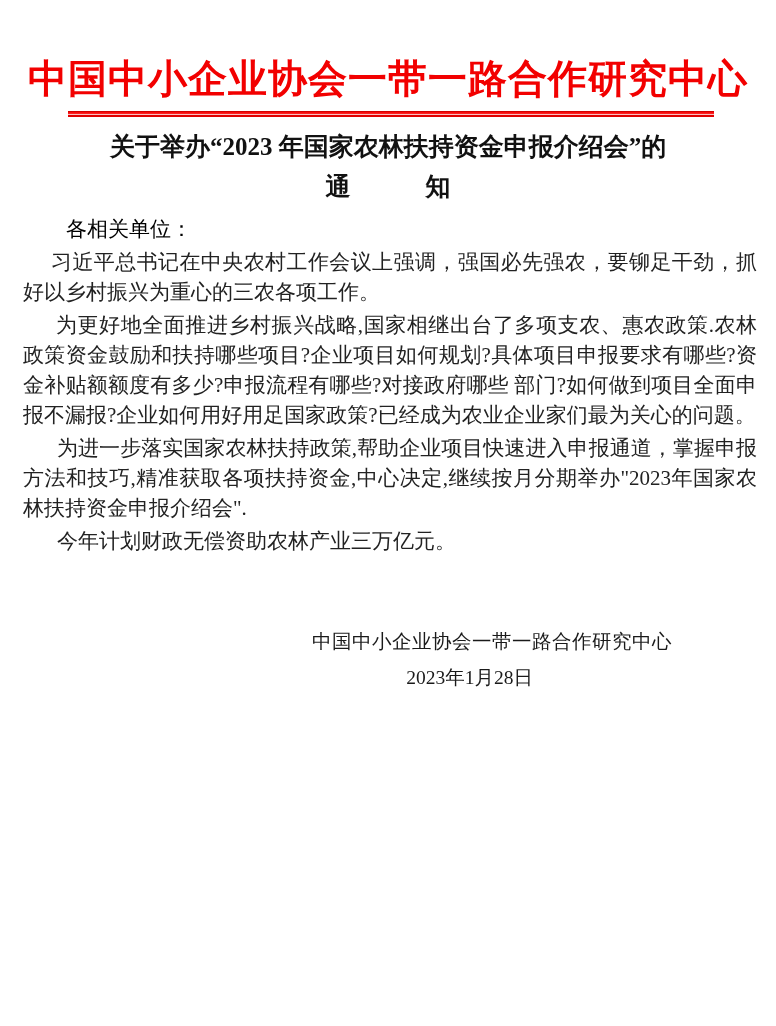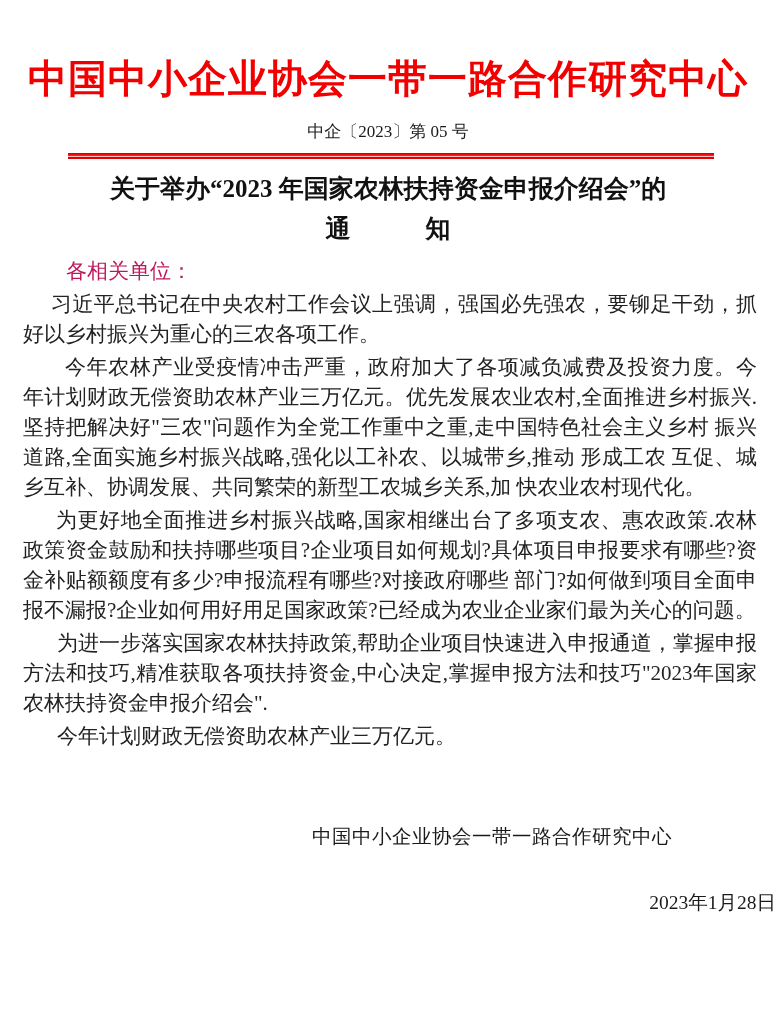--- a/index.html
+++ b/index.html
@@ -65,67 +65,66 @@
     color: #222;
   }
   p.para {
     margin: 3px;
   }
   .salutation {
     margin: 11px 16px 0 20px;
     font-size: 21px;
     line-height: 30px;
     text-indent: 46px;
-    color: #be185d;
+    color: #000000;
   }
   .p1 { text-indent: 28px; margin-top: 25px; }
   .p2 { text-indent: 42px; }
   .p3 { text-indent: 33px; margin-top: 2px; }
   .p4 { text-indent: 34px; margin-top: 6px; }
   .p5 { text-indent: 34px; }
   .p6 { text-indent: 46px; margin-top: 10px; }
   .signature {
     margin-top: 72px;
     padding-right: 104px;
     text-align: right;
     font-size: 19.5px;
     line-height: 28px;
     color: #1a1a1a;
     letter-spacing: 0.5px;
   }
   .sign-date {
-    margin-top: 38px;
+    margin-top: 8px;
+    padding-right: 243px;
     text-align: right;
     font-size: 19.5px;
     line-height: 28px;
     color: #1a1a1a;
   }
 </style>
 </head>
 <body>
 
 <div class="page">
 
   <h1 class="masthead">中国中小企业协会一带一路合作研究中心</h1>
 
-  <div class="doc-number">中企〔2023〕第 05 号</div>
 
   <div class="red-line"></div>
 
   <h2 class="doc-title line1">关于举办“2023 年国家农林扶持资金申报介绍会”的</h2>
 
   <h2 class="doc-title line2">通　　　知</h2>
 
   <p class="salutation">各相关单位：</p>
 
   <div class="body-text">
     <p class="para p1">习近平总书记在中央农村工作会议上强调，强国必先强农，要铆足干劲，抓好以乡村振兴为重心的三农各项工作。</p>
-    <p class="para p2">今年农林产业受疫情冲击严重，政府加大了各项减负减费及投资力度。今年计划财政无偿资助农林产业三万亿元。优先发展农业农村,全面推进乡村振兴. 坚持把解决好"三农"问题作为全党工作重中之重,走中国特色社会主义乡村 振兴道路,全面实施乡村振兴战略,强化以工补农、以城带乡,推动 形成工农 互促、城乡互补、协调发展、共同繁荣的新型工农城乡关系,加 快农业农村现代化。</p>
     <p class="para p3">为更好地全面推进乡村振兴战略,国家相继出台了多项支农、惠农政策.农林政策资金鼓励和扶持哪些项目?企业项目如何规划?具体项目申报要求有哪些?资金补贴额额度有多少?申报流程有哪些?对接政府哪些 部门?如何做到项目全面申报不漏报?企业如何用好用足国家政策?已经成为农业企业家们最为关心的问题。</p>
-    <p class="para p4">为进一步落实国家农林扶持政策,帮助企业项目快速进入申报通道，掌握申报方法和技巧,精准获取各项扶持资金,中心决定,掌握申报方法和技巧"2023年国家农林扶持资金申报介绍会".</p>
+    <p class="para p4">为进一步落实国家农林扶持政策,帮助企业项目快速进入申报通道，掌握申报方法和技巧,精准获取各项扶持资金,中心决定,继续按月分期举办"2023年国家农林扶持资金申报介绍会".</p>
     <p class="para p5">今年计划财政无偿资助农林产业三万亿元。</p>
   </div>
 
   <div class="signature">中国中小企业协会一带一路合作研究中心</div>
 
   <div class="sign-date">2023年1月28日</div>
 
 </div>
 
 </body></html>

